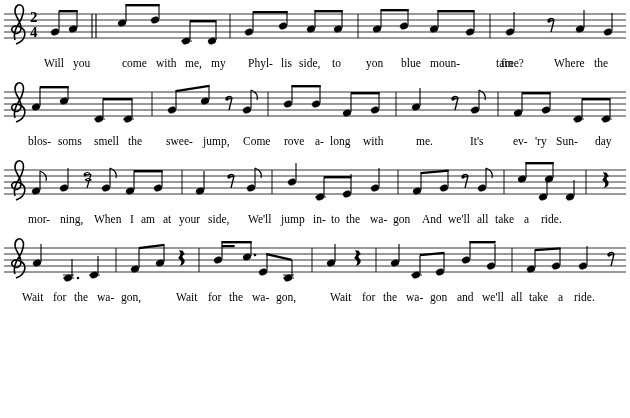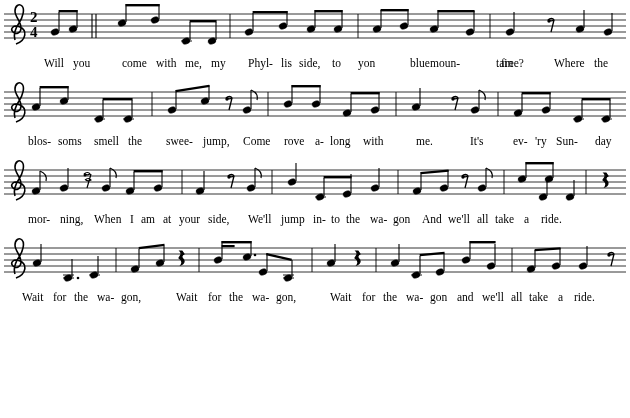--- a/index.html
+++ b/index.html
@@ -148,22 +148,22 @@
       <span class="lyric syl" style="left:44px">Will</span>
       <span class="lyric syl" style="left:73px">you</span>
       <span class="lyric syl" style="left:122px">come</span>
       <span class="lyric syl" style="left:156px">with</span>
       <span class="lyric syl" style="left:185px">me,</span>
       <span class="lyric syl" style="left:211px">my</span>
       <span class="lyric syl" style="left:248px">Phyl-</span>
       <span class="lyric syl" style="left:281px">lis</span>
       <span class="lyric syl" style="left:299px">side,</span>
       <span class="lyric syl" style="left:332px">to</span>
-      <span class="lyric syl" style="left:358px">yon</span>
-      <span class="lyric syl" style="left:410px">blue</span>
+      <span class="lyric syl" style="left:366px">yon</span>
+      <span class="lyric syl" style="left:401px">blue</span>
       <span class="lyric syl" style="left:430px">moun-</span>
       <span class="lyric syl" style="left:496px">tain</span>
       <span class="lyric syl" style="left:501px">free?</span>
       <span class="lyric syl" style="left:554px">Where</span>
       <span class="lyric syl" style="left:594px">the</span>
     </div>
   </div>
 
   <div class="system">
     <div class="staff-wrap">

